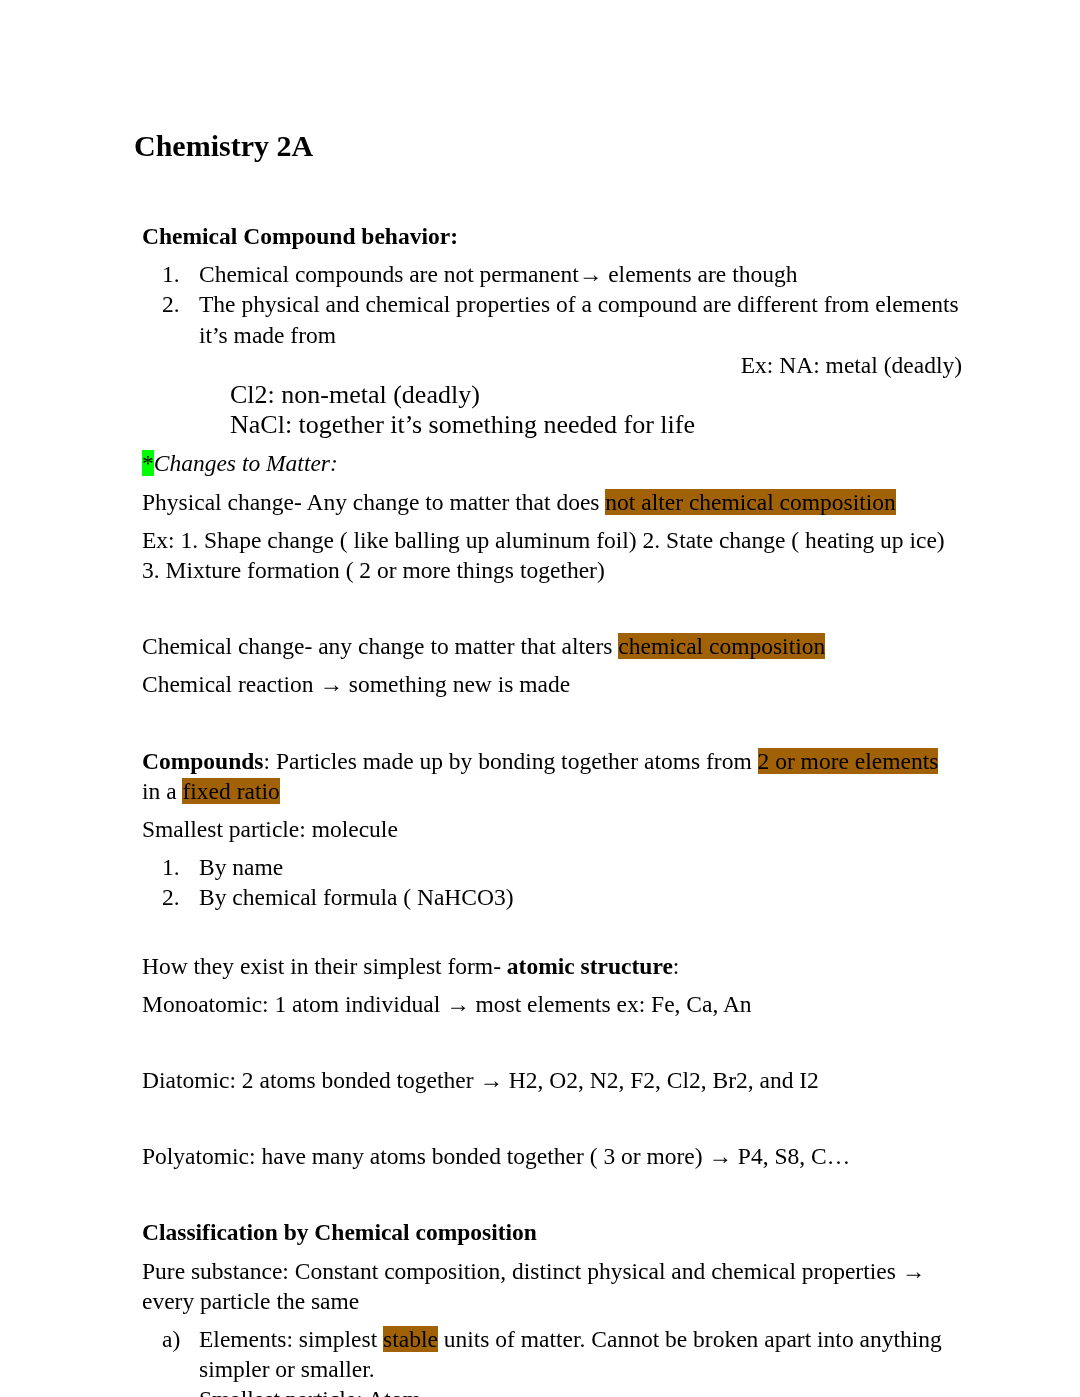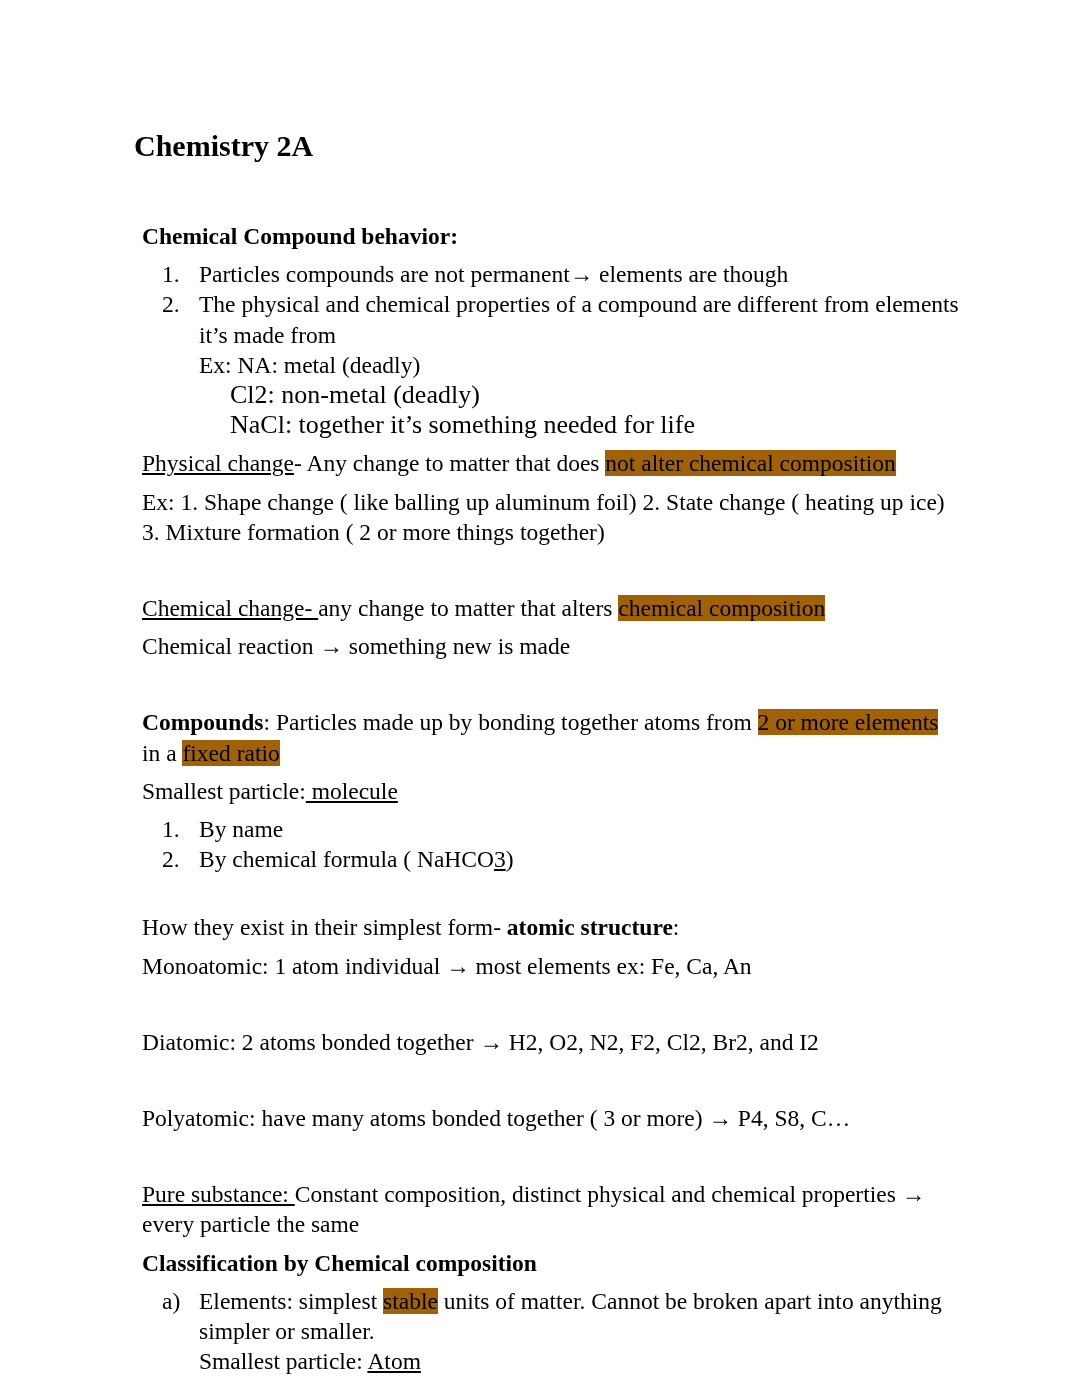--- a/index.html
+++ b/index.html
@@ -46,21 +46,20 @@
     margin: 8px;
     text-align: left;
   }
   .bold {
     font-weight: bold;
   }
   .ital {
     font-style: italic;
   }
   .u {
-    text-decoration: underline;
     text-underline-offset: 2px;
   }
   .hl-yellow {
     background-color: #a16207;
   }
   .hl-green {
     background-color: #00ff00;
   }
   
   .list {
@@ -78,20 +77,21 @@
     position: absolute;
     left: 28px;
     top: 0;
     width: 40px;
     text-align: left;
   }
   .sub-indent-1 {
     padding-left: 65px;
     font-size: 23.5px;
     line-height: 30.2px;
+    text-align: right;
   }
   .sub-indent-2 {
     padding-left: 96px;
     font-size: 26px;
     line-height: 30.2px;
   }
 </style>
 </head>
 <body>
 
@@ -100,32 +100,35 @@
 
     <h1 class="doc-title">Chemistry 2A</h1>
 
     <div class="gap-title"></div>
 
     <div class="para bold">Chemical Compound behavior:</div>
 
     <ol class="list">
       <li>
         <span class="marker">1.</span>
-        <span>Particles compounds are not permanent→ elements are though</span>
+        <span>Chemical compounds are not permanent→ elements are though</span>
       </li>
       <li>
         <span class="marker">2.</span>
         <span>The physical and chemical properties of a compound are different from elements it’s made from</span>
       </li>
     </ol>
 
     <div class="sub-indent-1">Ex: NA: metal  (deadly)</div>
     <div class="sub-indent-2">Cl2: non-metal (deadly)</div>
     <div class="sub-indent-2">NaCl: together it’s something needed for life</div>
 
+    <div class="para">
+      <span class="hl-green">*</span><span class="ital">Changes to Matter:</span>
+    </div>
 
     <div class="para"><span class="u">Physical change</span><span>- </span><span>Any change to matter that does </span><span class="hl-yellow">not alter chemical composition</span></div>
 
     <div class="para">Ex: 1. Shape change ( like balling up aluminum foil) 2. State change ( heating up ice)  3. Mixture formation ( 2 or more things together)</div>
 
     <div class="gap-line"></div>
 
     <div class="para"><span class="u">Chemical change- </span><span>any change to matter that alters </span><span class="hl-yellow">chemical composition</span></div>
 
     <div class="para">Chemical reaction → something new is made</div>
@@ -156,23 +159,23 @@
     <div class="gap-line"></div>
 
     <div class="para">Diatomic: 2 atoms bonded together → H2, O2, N2, F2, Cl2, Br2, and I2</div>
 
     <div class="gap-line"></div>
 
     <div class="para">Polyatomic: have many atoms bonded together ( 3 or more) → P4, S8, C…</div>
 
     <div class="gap-line"></div>
 
+    <div class="para bold">Classification by Chemical composition</div>
+
     <div class="para"><span class="u">Pure substance: </span><span>Constant composition, distinct physical and chemical properties → every particle the same</span></div>
-
-    <div class="para bold">Classification by Chemical composition</div>
 
     <ol class="list">
       <li>
         <span class="marker">a)</span>
         <span>Elements: simplest </span><span class="hl-yellow">stable</span><span> units of matter. Cannot be broken apart into anything simpler or smaller.</span>
         <div><span>Smallest particle: </span><span class="u">Atom</span></div>
       </li>
     </ol>
 
   </div>

